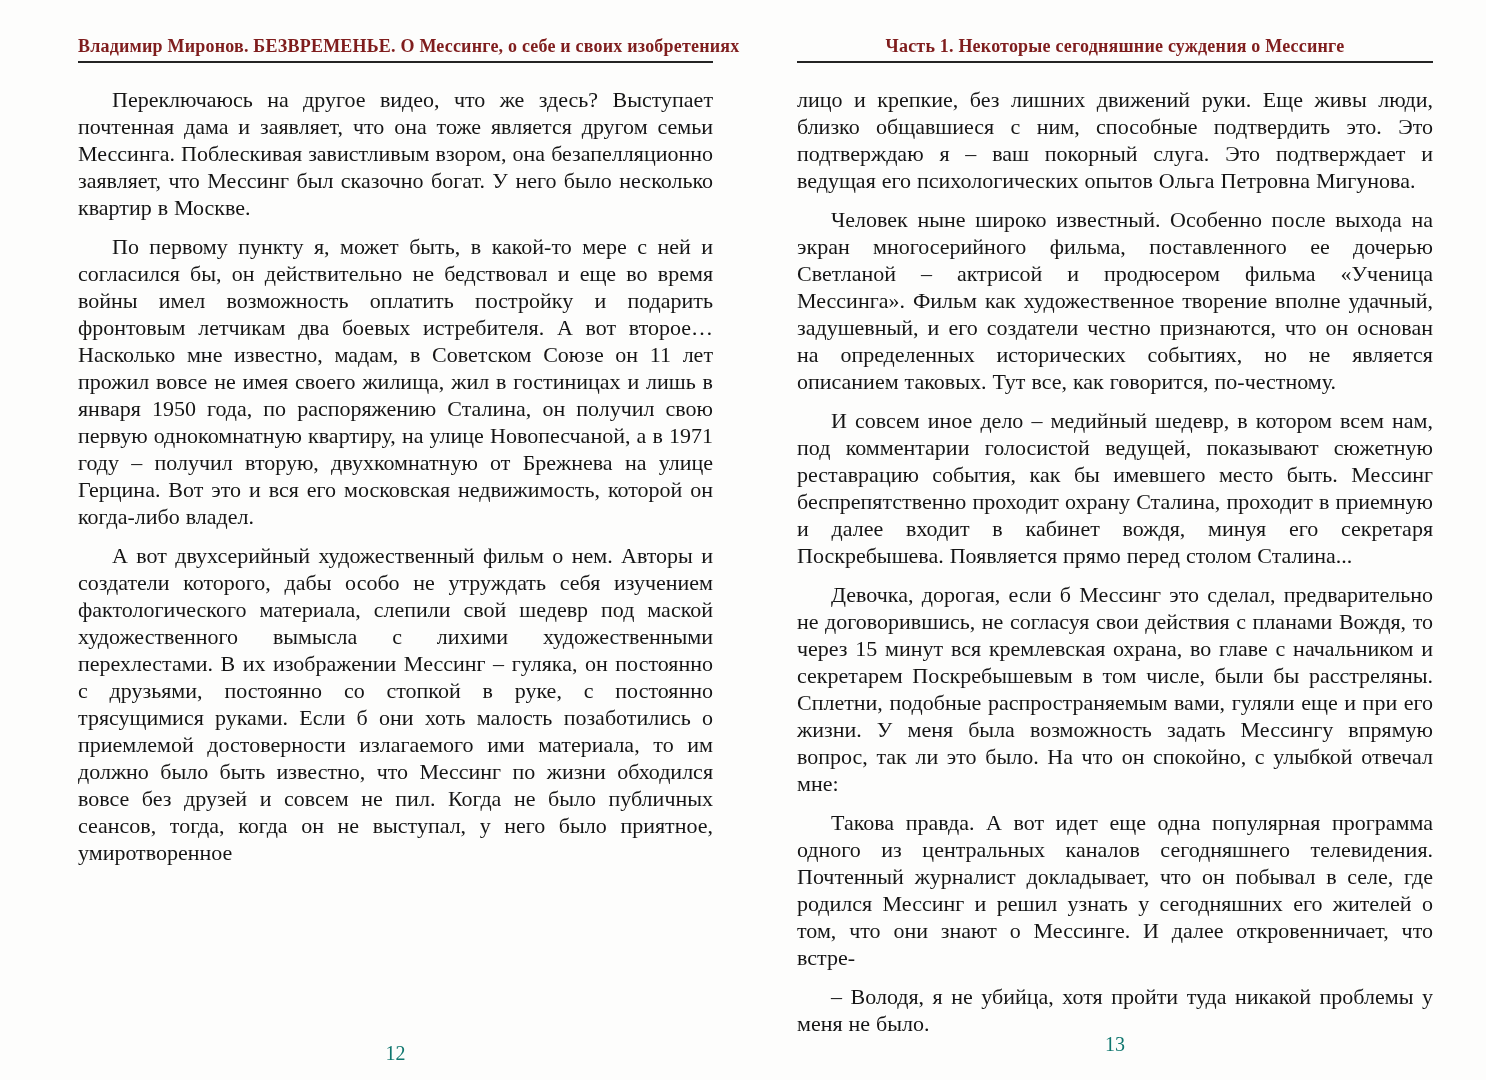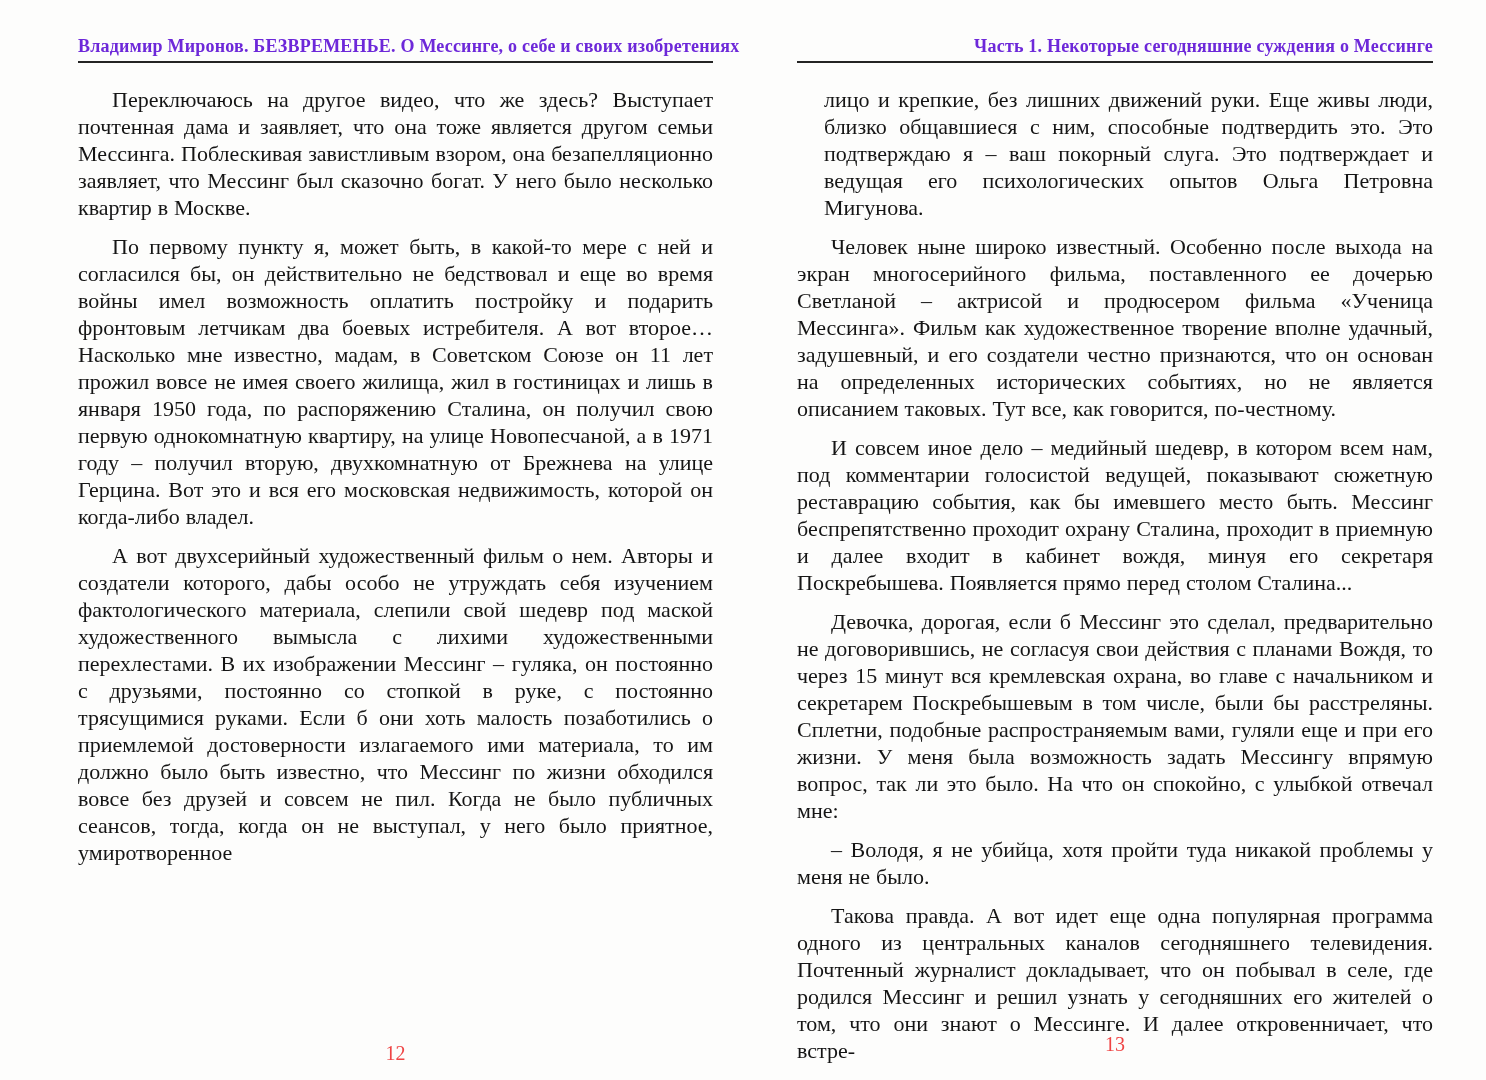--- a/index.html
+++ b/index.html
@@ -26,24 +26,24 @@
 
   .running-head {
     position: absolute;
     top: 36px;
     left: 0;
     width: 100%;
     font-size: 18px;
     font-weight: bold;
     letter-spacing: 0.2px;
     white-space: nowrap;
-    color: #6d28d9;
+    color: #7f1d1d;
   }
   .page-left  .running-head { text-align: left; }
-  .page-right .running-head { text-align: right; }
+  .page-right .running-head { text-align: center; }
 
   .head-rule {
     position: absolute;
     top: 61px;
     left: 0;
     width: 100%;
     height: 2px;
     background: #242424;
   }
 
@@ -56,29 +56,29 @@
     line-height: 27px;
     text-align: justify;
     hyphens: auto;
     -webkit-hyphens: auto;
     word-spacing: 0.5px;
   }
   .page-body p {
     margin: 0 0 12px 0;
     text-indent: 34px;
   }
-  .page-body p.no-indent { text-indent: 0; margin-left: 27px; }
+  .page-body p.no-indent { text-indent: 0; }
 
   .folio {
     position: absolute;
     left: 0;
     width: 100%;
     text-align: center;
     font-size: 20px;
-    color: #ef4444;
+    color: #0f766e;
   }
   .page-left  .folio { bottom: 15px; }
   .page-right .folio { bottom: 24px; }
 </style>
 </head>
 <body>
 
 <div class="spread">
 
   <section class="page page-left">
@@ -96,20 +96,20 @@
 
   <section class="page page-right">
     <div class="running-head">Часть 1. Некоторые сегодняшние суждения о Мессинге</div>
     <div class="head-rule"></div>
 
     <div class="page-body">
       <p class="no-indent">лицо и крепкие, без лишних движений руки. Еще живы люди, близко общавшиеся с ним, способные подтвердить это. Это подтверждаю я – ваш покорный слуга. Это подтверждает и ведущая его психологических опытов Ольга Петровна Мигунова.</p>
       <p>Человек ныне широко известный. Особенно после выхода на экран многосерийного фильма, поставленного ее дочерью Светланой – актрисой и продюсером фильма «Ученица Мессинга». Фильм как художественное творение вполне удачный, задушевный, и его создатели честно признаются, что он основан на определенных исторических событиях, но не является описанием таковых. Тут все, как говорится, по-честному.</p>
       <p>И совсем иное дело – медийный шедевр, в котором всем нам, под комментарии голосистой ведущей, показывают сюжетную реставрацию события, как бы имевшего место быть. Мессинг беспрепятственно проходит охрану Сталина, проходит в приемную и далее входит в кабинет вождя, минуя его секретаря Поскребышева. Появляется прямо перед столом Сталина...</p>
       <p>Девочка, дорогая, если б Мессинг это сделал, предварительно не договорившись, не согласуя свои действия с планами Вождя, то через 15 минут вся кремлевская охрана, во главе с начальником и секретарем Поскребышевым в том числе, были бы расстреляны. Сплетни, подобные распространяемым вами, гуляли еще и при его жизни. У меня была возможность задать Мессингу впрямую вопрос, так ли это было. На что он спокойно, с улыбкой отвечал мне:</p>
+      <p>Такова правда. А вот идет еще одна популярная программа одного из центральных каналов сегодняшнего телевидения. Почтенный журналист докладывает, что он побывал в селе, где родился Мессинг и решил узнать у сегодняшних его жителей о том, что они знают о Мессинге. И далее откровенничает, что встре-</p>
       <p>– Володя, я не убийца, хотя пройти туда никакой проблемы у меня не было.</p>
-      <p>Такова правда. А вот идет еще одна популярная программа одного из центральных каналов сегодняшнего телевидения. Почтенный журналист докладывает, что он побывал в селе, где родился Мессинг и решил узнать у сегодняшних его жителей о том, что они знают о Мессинге. И далее откровенничает, что встре-</p>
     </div>
 
     <div class="folio">13</div>
   </section>
 
 </div>
 
 </body></html>

